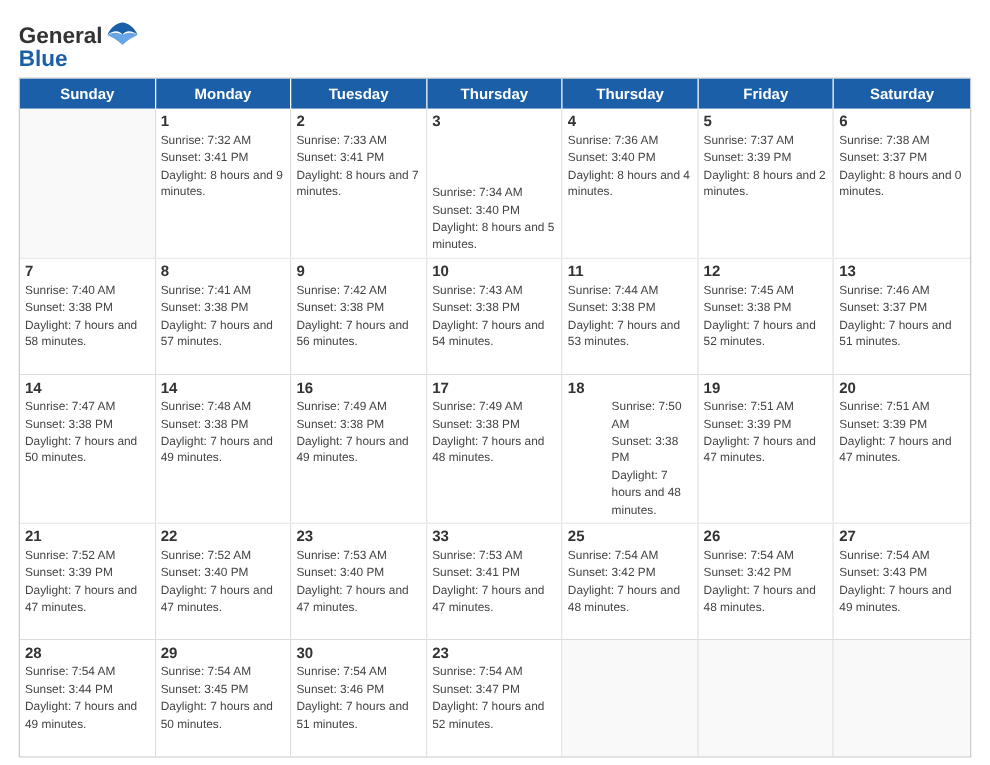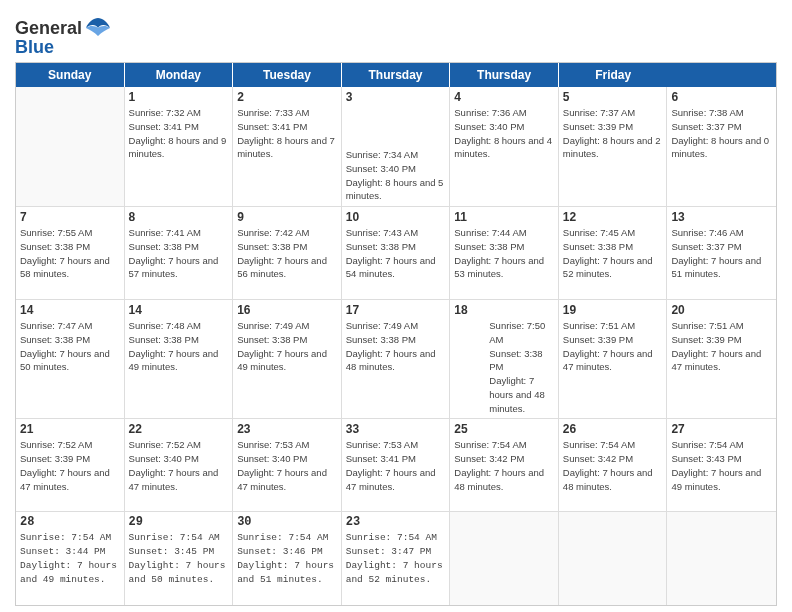--- a/index.html
+++ b/index.html
@@ -75,21 +75,21 @@
     .cal-body {
       display: flex;
       flex-direction: column;
     }
     .cal-row {
       display: grid;
       grid-template-columns: repeat(7, 1fr);
       border-bottom: 1px solid #ddd;
       flex: 1;
     }
-    .cal-row:last-child { border-bottom: none; font-family: Liberation Mono, monospace; }
+    .cal-row:last-child { border-bottom: none; }
     .cal-cell {
       border-right: 1px solid #ddd;
       padding: 3px 4px;
       min-height: 88px;
       vertical-align: top;
       background: #fff;
     }
     .cal-cell:last-child { border-right: none; }
     .cal-cell.empty { background: #f9f9f9; }
     .day-num {
@@ -128,20 +128,21 @@
   </div>
 
   <div class="calendar">
     <div class="cal-head">
     <div class="cal-head-cell">Sunday</div>
         <div class="cal-head-cell">Monday</div>
         <div class="cal-head-cell">Tuesday</div>
         <div class="cal-head-cell">Thursday</div>
         <div class="cal-head-cell">Thursday</div>
         <div class="cal-head-cell">Friday</div>
+        <div class="cal-head-cell">Saturday</div>
       </div>
     <div class="cal-body">
     <div class="cal-row" style="min-height: 93px;">
           <div class="cal-cell empty"></div>
           <div class="cal-cell">
             <div class="day-num">1</div>
             <div class="day-info" style="white-space: pre-line;">Sunrise: 7:32 AM
 Sunset: 3:41 PM
 Daylight: 8 hours and 9 minutes.</div>
           </div>
@@ -172,21 +173,21 @@
           <div class="cal-cell">
             <div class="day-num">6</div>
             <div class="day-info" style="white-space: pre-line;">Sunrise: 7:38 AM
 Sunset: 3:37 PM
 Daylight: 8 hours and 0 minutes.</div>
           </div>
         </div>
         <div class="cal-row" style="min-height: 93px;">
           <div class="cal-cell">
             <div class="day-num">7</div>
-            <div class="day-info" style="white-space: pre-line;">Sunrise: 7:55 AM
+            <div class="day-info" style="white-space: pre-line;">Sunrise: 7:40 AM
 Sunset: 3:38 PM
 Daylight: 7 hours and 58 minutes.</div>
           </div>
           <div class="cal-cell">
             <div class="day-num">8</div>
             <div class="day-info" style="white-space: pre-line;">Sunrise: 7:41 AM
 Sunset: 3:38 PM
 Daylight: 7 hours and 57 minutes.</div>
           </div>
           <div class="cal-cell">

